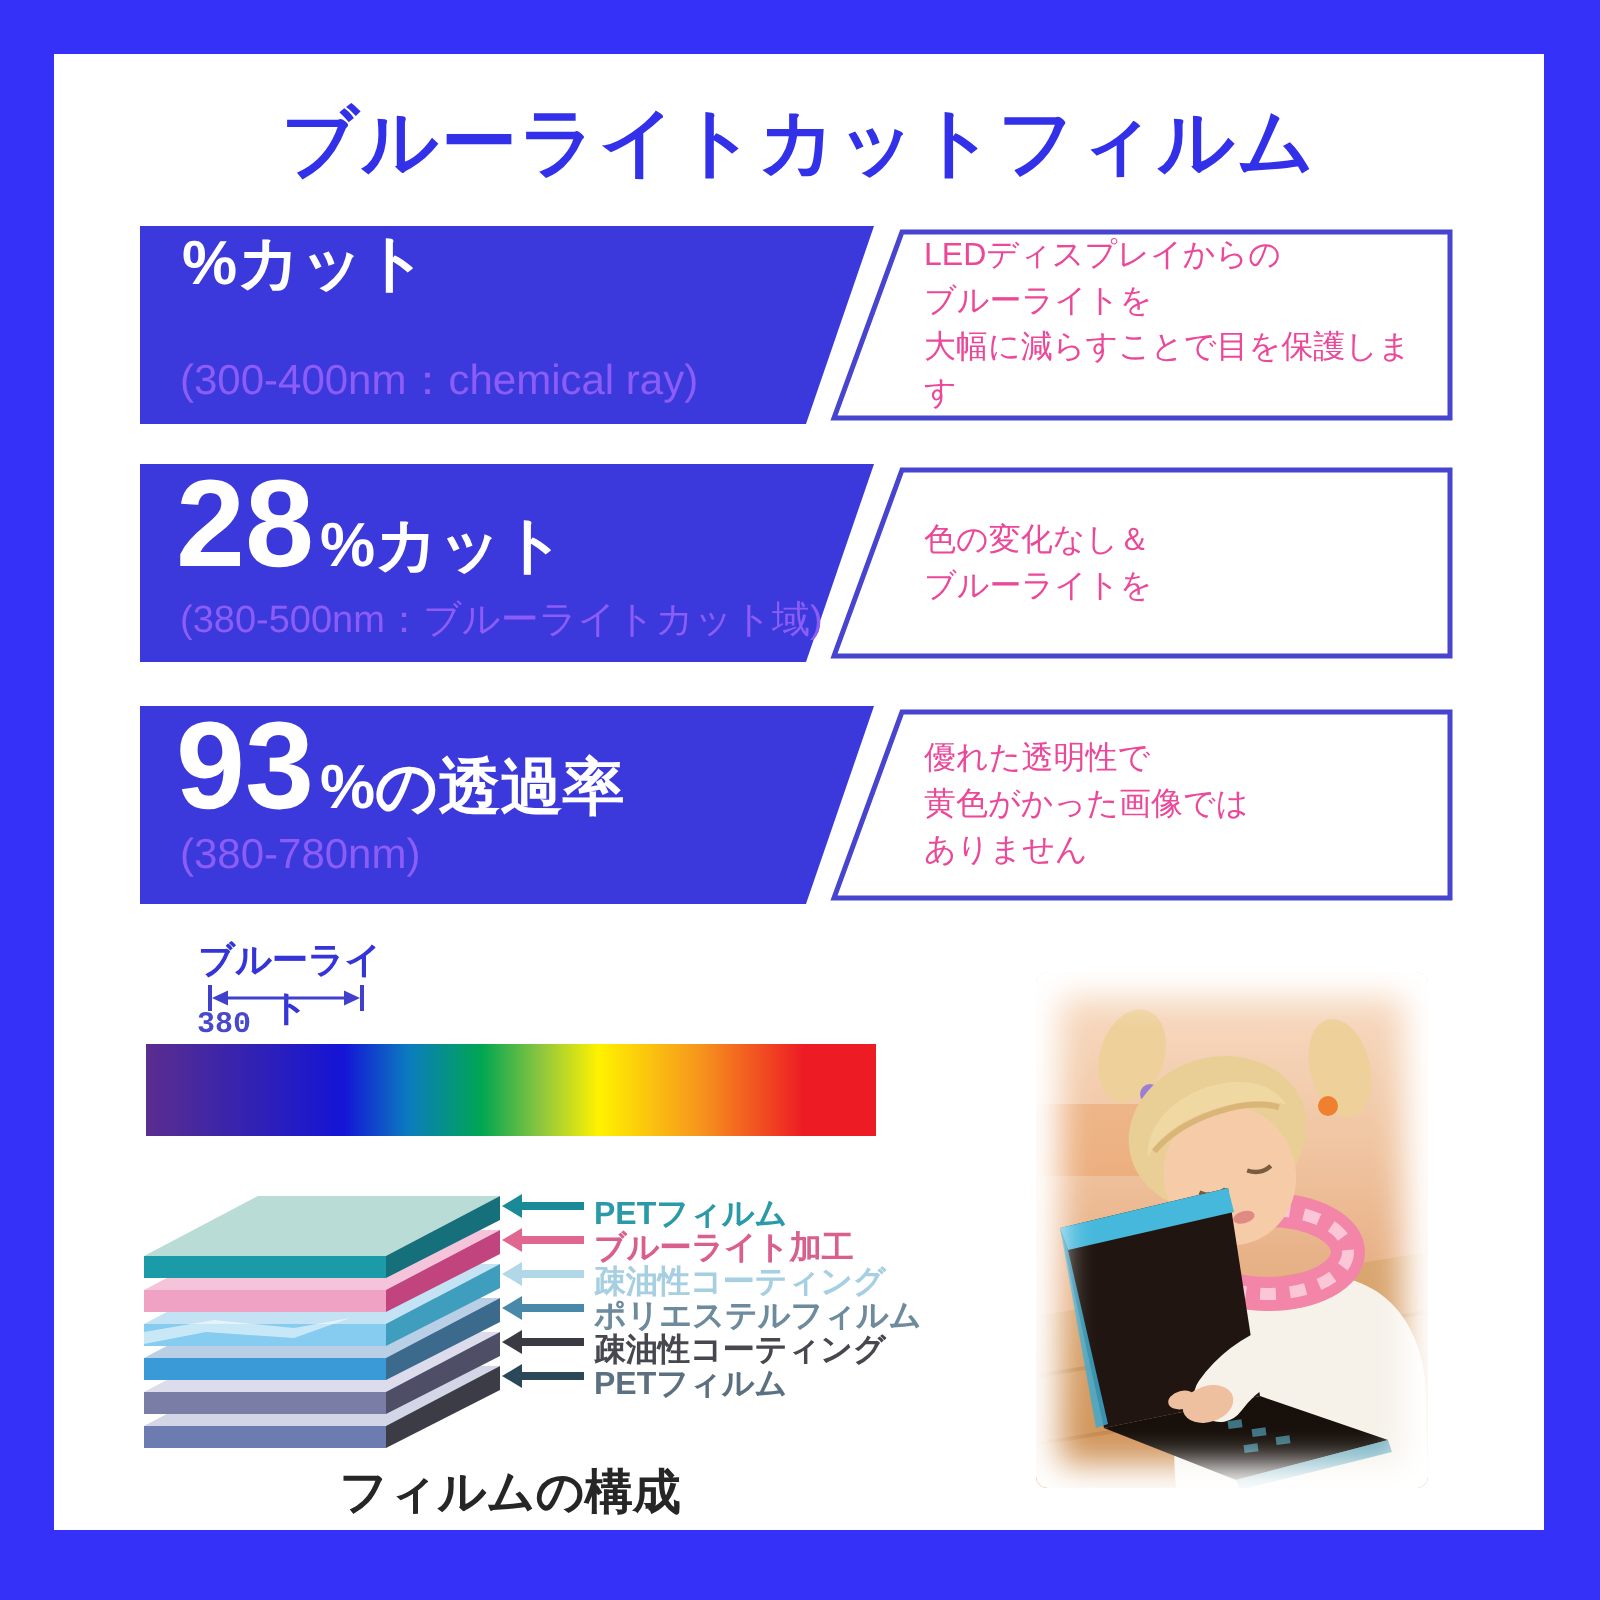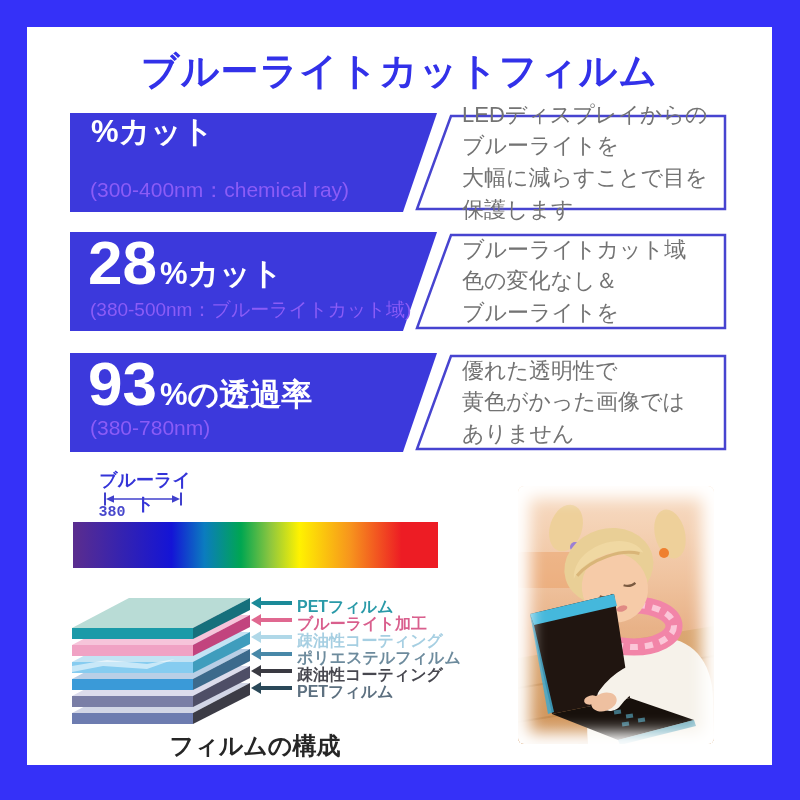--- a/index.html
+++ b/index.html
@@ -11,21 +11,21 @@
          font-size:38px;font-weight:700;color:#3231e9;letter-spacing:1px;}
   
   .row{position:absolute;left:70px;width:658px;height:99px;}
   .row svg{position:absolute;left:0;top:0;}
   .stat-line{position:absolute;left:18px;top:-2px;display:flex;align-items:baseline;color:#fff;}
   .stat-value{font-size:62px;font-weight:700;line-height:1.05;}
   .stat-suffix{font-size:31px;font-weight:700;padding-left:3px;}
   .stat-range{position:absolute;left:20px;top:63px;font-size:21px;color:#8b5cf6;white-space:nowrap;}
   .stat-range.small{font-size:19px;top:65px;}
   .desc{position:absolute;left:392px;top:50%;transform:translateY(-50%);
-        font-size:22px;color:#737373;line-height:1.45;width:256px;}
+        font-size:16px;color:#ec4899;line-height:1.45;width:256px;}
   
   .spec-label{position:absolute;left:93px;top:468px;width:104px;text-align:center;
               font-size:18px;font-weight:700;color:#3434d8;}
   .spec-arrow{position:absolute;left:103px;top:491px;}
   .spec-tick{position:absolute;top:504px;width:44px;text-align:center;
              font-size:15px;font-weight:700;color:#4848cc;font-family:Liberation Mono, monospace;}
   .tick-380{left:90px;} .tick-500{left:163px;margin-top:46px;}
   .spectrum-bar{position:absolute;left:73px;top:522px;width:365px;height:46px;}
   
   .stack-svg{position:absolute;left:55px;top:590px;}
@@ -65,21 +65,20 @@
     <svg width="658" height="99" viewBox="0 0 658 99">
       <polygon points="0,0 367,0 333,99 0,99" fill="#3c39dc"></polygon>
       <path d="M381,3 L655,3 L655,96 L347,96 Z" fill="#ffffff" stroke="#4744d0" stroke-width="2.5"></path>
     </svg>
     <div class="stat-line">
       <span class="stat-value">28</span>
       <span class="stat-suffix">%カット</span>
     </div>
     <div class="stat-range small">(380-500nm：ブルーライトカット域)</div>
     <div class="desc">
-      <div>ブルーライトカット域</div>
       <div>色の変化なし＆</div>
       <div>ブルーライトを</div>
     </div>
   </div>
 
   <div class="row" style="top:353px">
     <svg width="658" height="99" viewBox="0 0 658 99">
       <polygon points="0,0 367,0 333,99 0,99" fill="#3c39dc"></polygon>
       <path d="M381,3 L655,3 L655,96 L347,96 Z" fill="#ffffff" stroke="#4744d0" stroke-width="2.5"></path>
     </svg>

